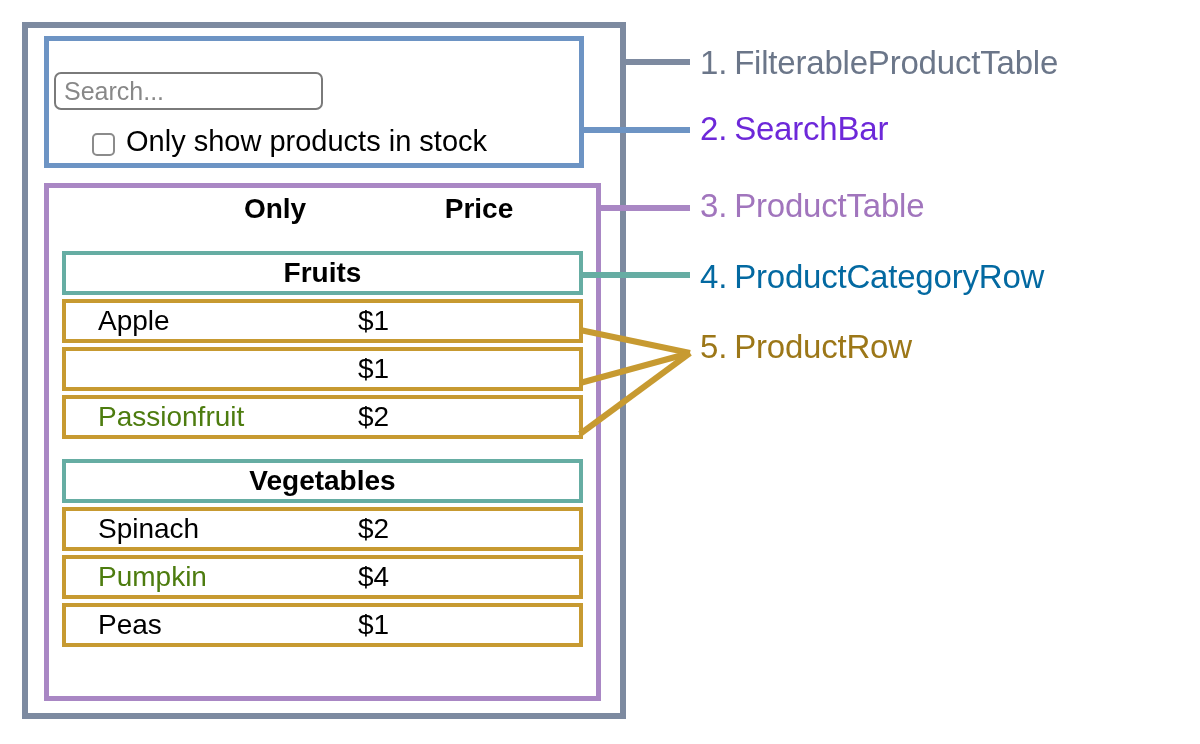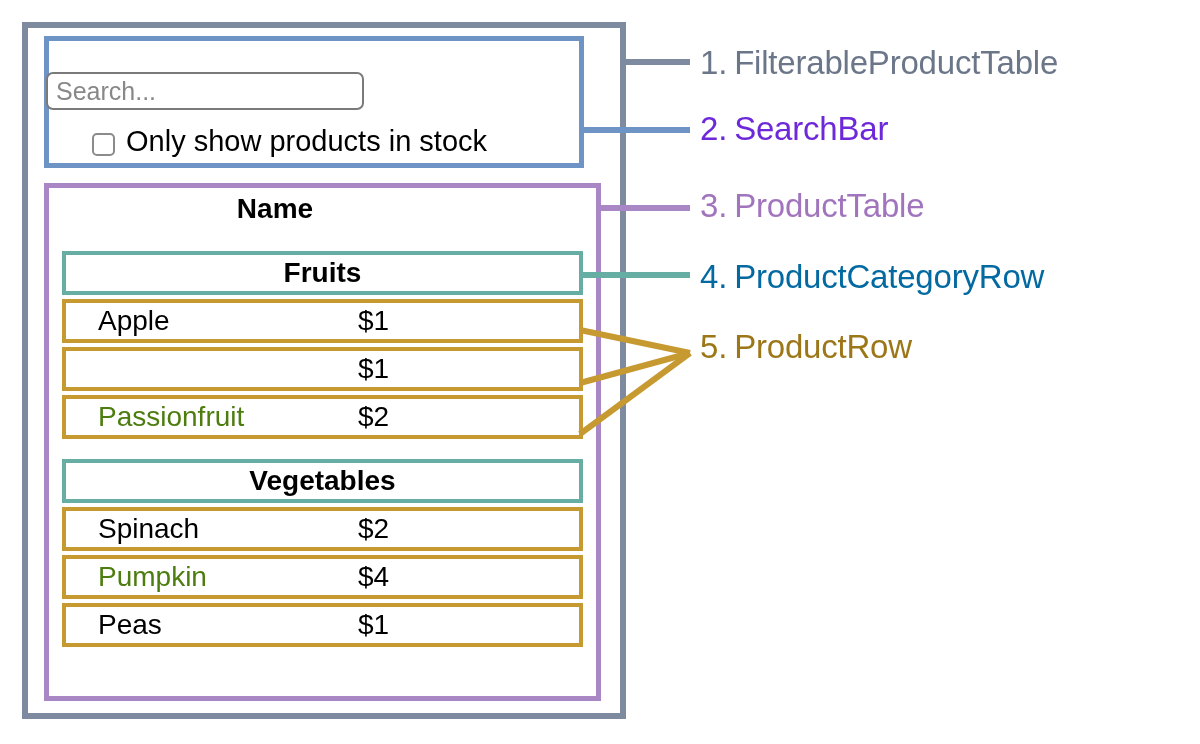--- a/index.html
+++ b/index.html
@@ -41,23 +41,23 @@
     left: 44px;
     top: 36px;
     width: 540px;
     height: 132px;
     border: 5px solid #6d94c4;
     box-sizing: border-box;
     background: #ffffff;
   }
   #search-input {
     position: absolute;
-    left: 46px;
+    left: 54px;
     top: 72px;
-    width: 318px;
+    width: 269px;
     height: 38px;
     box-sizing: border-box;
     border: 2px solid #7a7a7a;
     border-radius: 7px;
     background: #ffffff;
     font-family: "Liberation Sans", sans-serif;
     font-size: 25px;
     color: #2b2b2b;
     padding: 0 8px;
     line-height: 34px;
@@ -212,21 +212,24 @@
 
   <div id="stock-filter-row">
     <span id="stock-checkbox"></span>
     <span id="stock-filter-label">Only show products in stock</span>
   </div>
 
   <div id="product-table"></div>
 
   <div id="table-head">
     <div class="col-name">
-      <span class="hdr">Name</span>
+      <span class="hdr">Only</span>
+    </div>
+    <div class="col-price">
+      <span class="hdr">Price</span>
     </div>
   </div>
 
   <div id="rows">
 
     <div class="row category-row">
       <span class="cat-label">Fruits</span>
     </div>
 
     <div class="row product-row">

